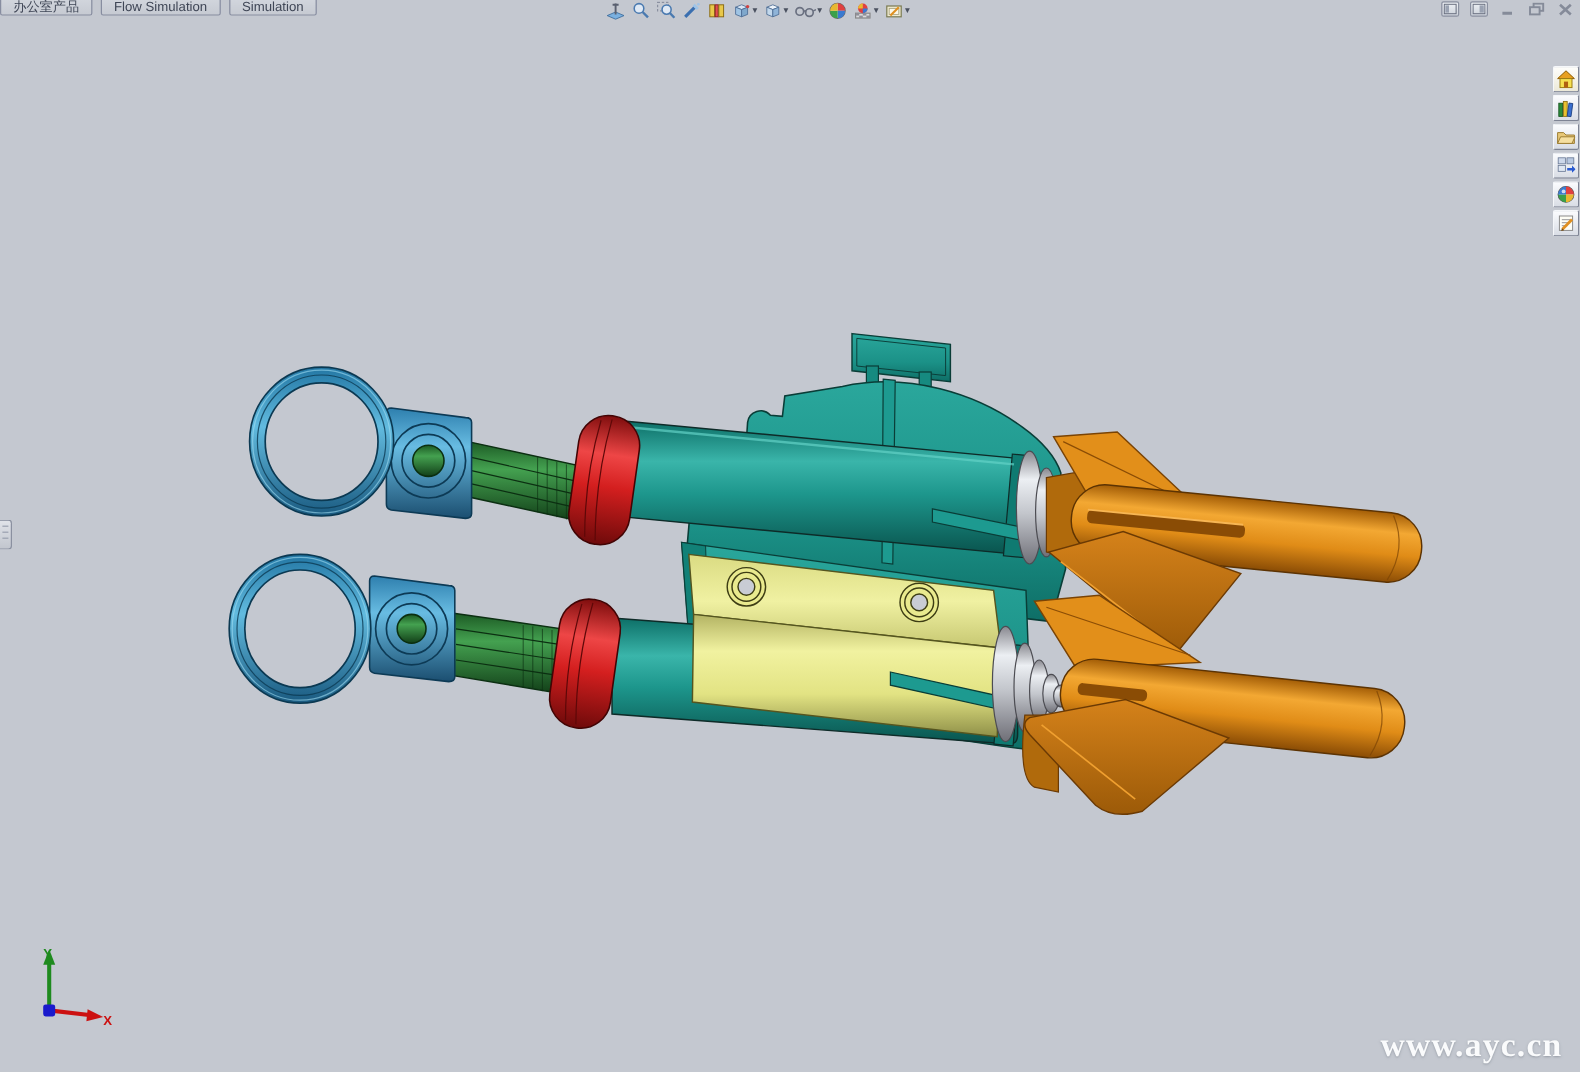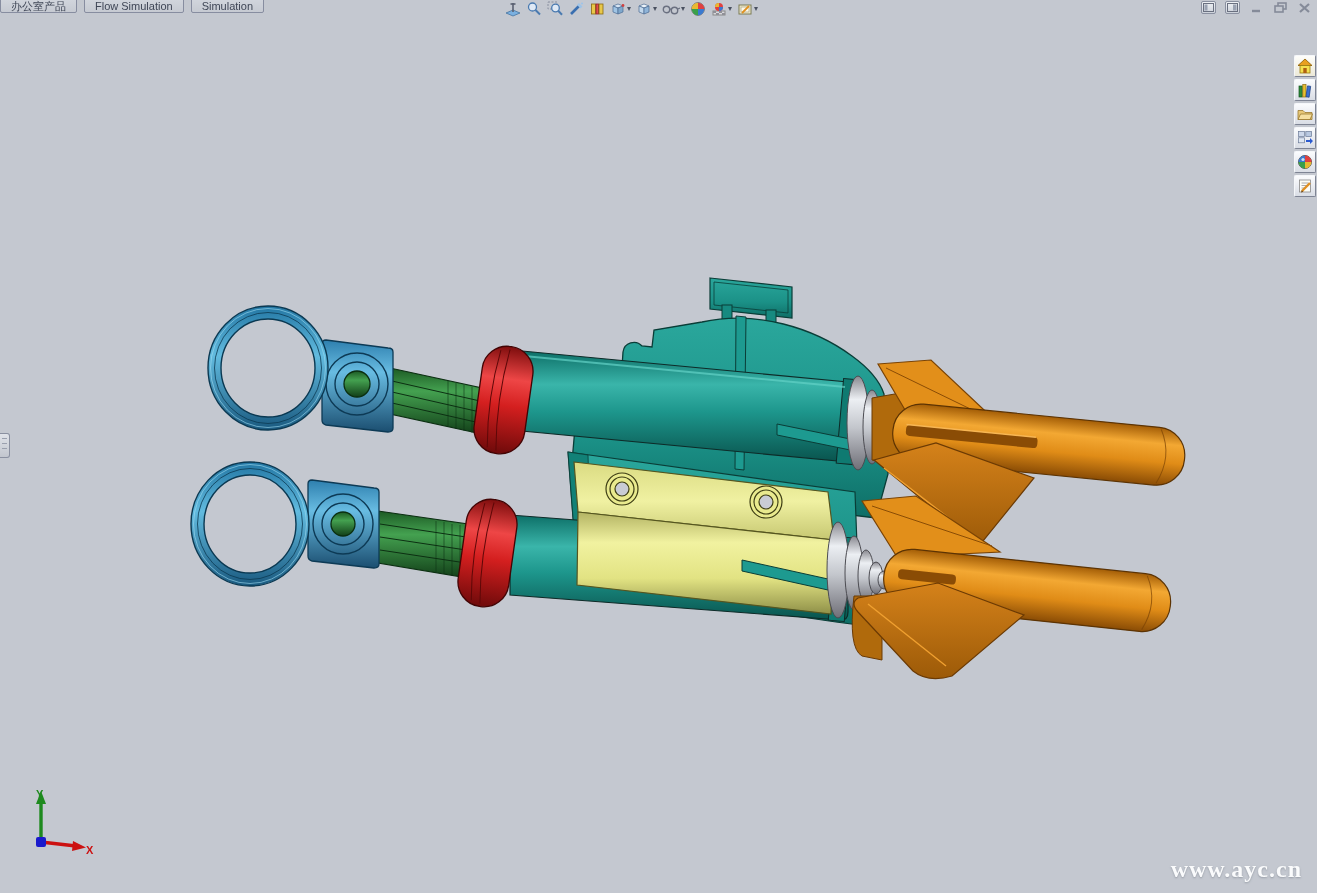--- a/index.html
+++ b/index.html
@@ -52,21 +52,21 @@
     background:linear-gradient(#e0e3e9,#c2c6ce);
     border:1px solid #8a90a0; border-left:none; border-radius:0 3px 3px 0;
   }
   .fm-collapsed i { display:block; height:1px; background:#9aa0ae; margin:4px 2px 0 2px; }
 
   
   .model-svg { position:absolute; left:0; top:0; }
   .triad-svg { position:absolute; left:18px; top:786px; }
   .watermark {
     position:absolute; right:15px; top:856px;
-    font-family:"Liberation Serif", serif; font-weight:bold; font-size:24px;
+    font-family:"Liberation Serif", serif; font-weight:bold; font-size:28px;
     letter-spacing:1px; color:#fafbfc; text-shadow:0 1px 2px rgba(110,116,128,.55);
   }
 </style>
 </head>
 <body>
 
 <svg class="model-svg" width="1317" height="893" viewBox="0 0 1317 893">
   <defs>
     <linearGradient id="gTeal" x1="0" y1="0" x2="0" y2="1">
       <stop offset="0" stop-color="#0d6f67"></stop>

